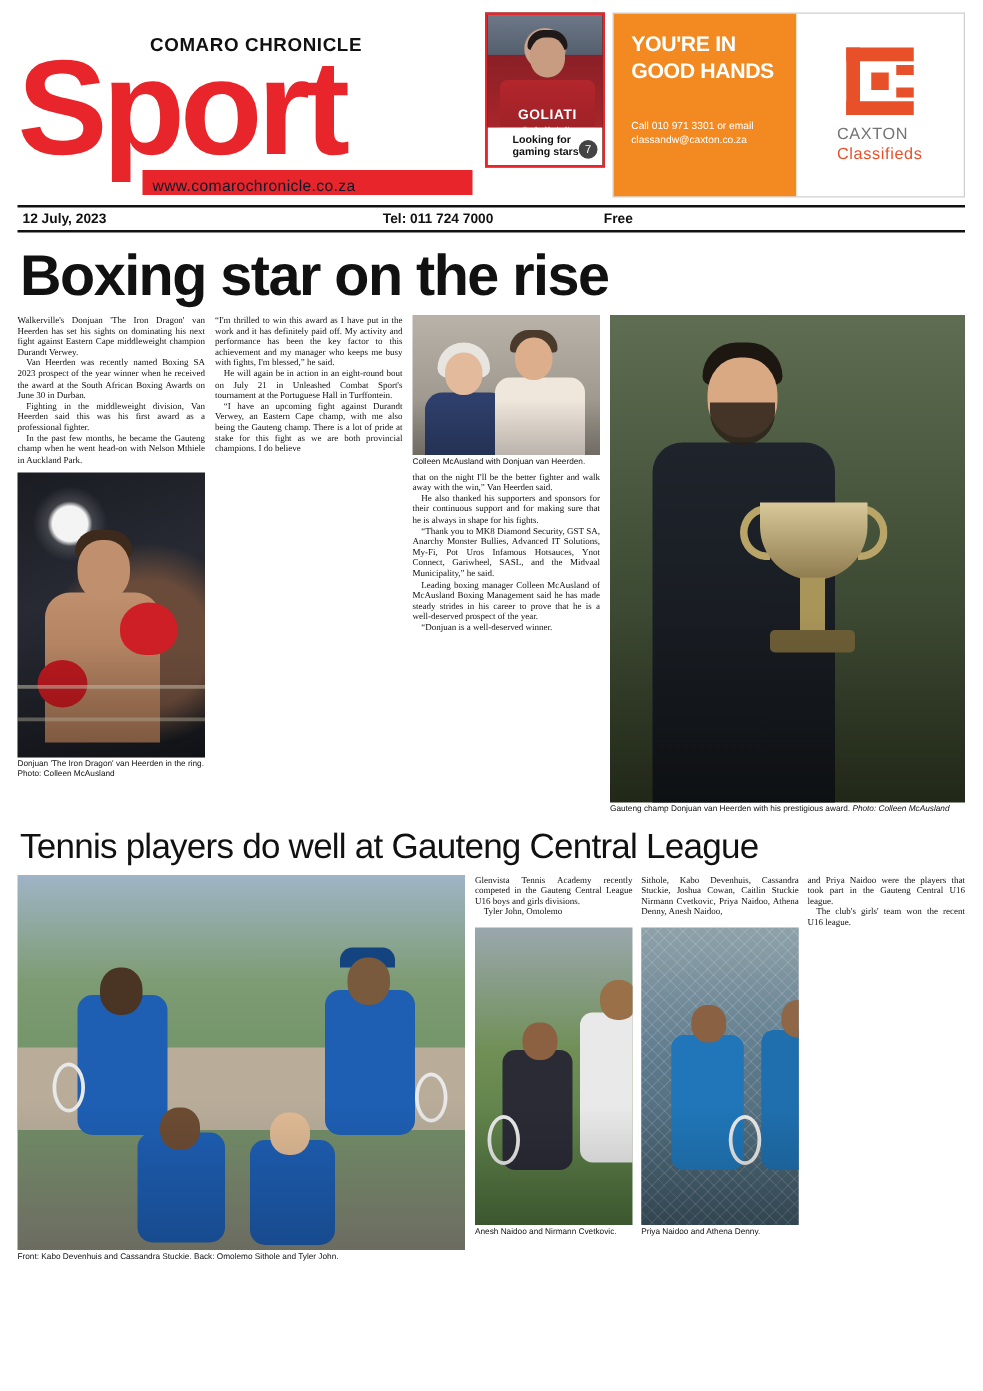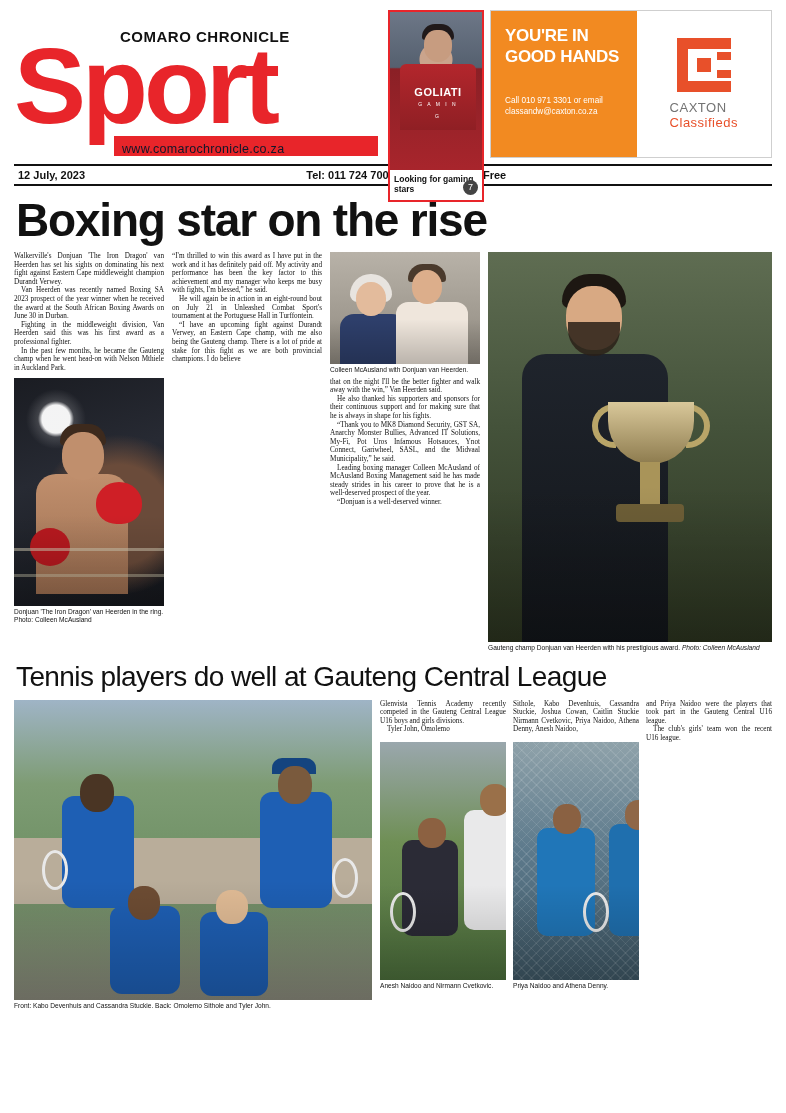--- a/index.html
+++ b/index.html
@@ -31,21 +31,21 @@
     font-family:"Liberation Sans", sans-serif;
     font-size: 12.5px; color:#0f172a; letter-spacing:0.3px;
   }
   .mast-urlbar {
     position:absolute; left:100px; top:126px; width:264px; height:20px;
     background:#e8252a;
   }
 
   
   .promo {
-    width: 96px; height: 192px; border:2px solid #e8252a; position:relative;
+    width: 96px; height: 124px; border:2px solid #e8252a; position:relative;
     background:#2b3340; overflow:hidden; flex:none;
   }
   .promo-photo {
     position:absolute; inset:0 0 30px 0;
     background:
       radial-gradient(circle at 50% 30%, #caa48c 0 16px, transparent 17px),
       linear-gradient(#6d7787 0%, #55606f 35%, #8a2026 36%, #a8252c 100%);
   }
   .promo-face {
     position:absolute; left:34px; top:18px; width:28px; height:32px;
@@ -61,21 +61,21 @@
   }
   .promo-logo {
     position:absolute; left:24px; top:74px; width:48px; height:18px;
     color:#fff; font-family:"Liberation Sans",sans-serif; font-size:11px;
     font-weight:bold; text-align:center; line-height:12px; letter-spacing:0.5px;
   }
   .promo-logo small { display:block; font-size:5px; font-weight:normal; letter-spacing:2px; }
   .promo-caption {
     position:absolute; left:0; right:0; bottom:0; height:30px; background:#fff;
     font-family:"Liberation Sans", sans-serif; font-size:8.5px; font-weight:bold;
-    padding:4px 4px 0 4px; line-height:10px; color:#111;
+    padding:4px 4px 0 20px; line-height:10px; color:#111;
   }
   .promo-page {
     position:absolute; right:4px; bottom:5px; width:15px; height:15px;
     border-radius:50%; background:#444; color:#fff; font-size:9px;
     font-family:"Liberation Sans", sans-serif; text-align:center; line-height:15px;
   }
 
   
   .ad {
     flex:1; height:148px; border:1px solid #cfcfcf; display:flex; background:#fff;

